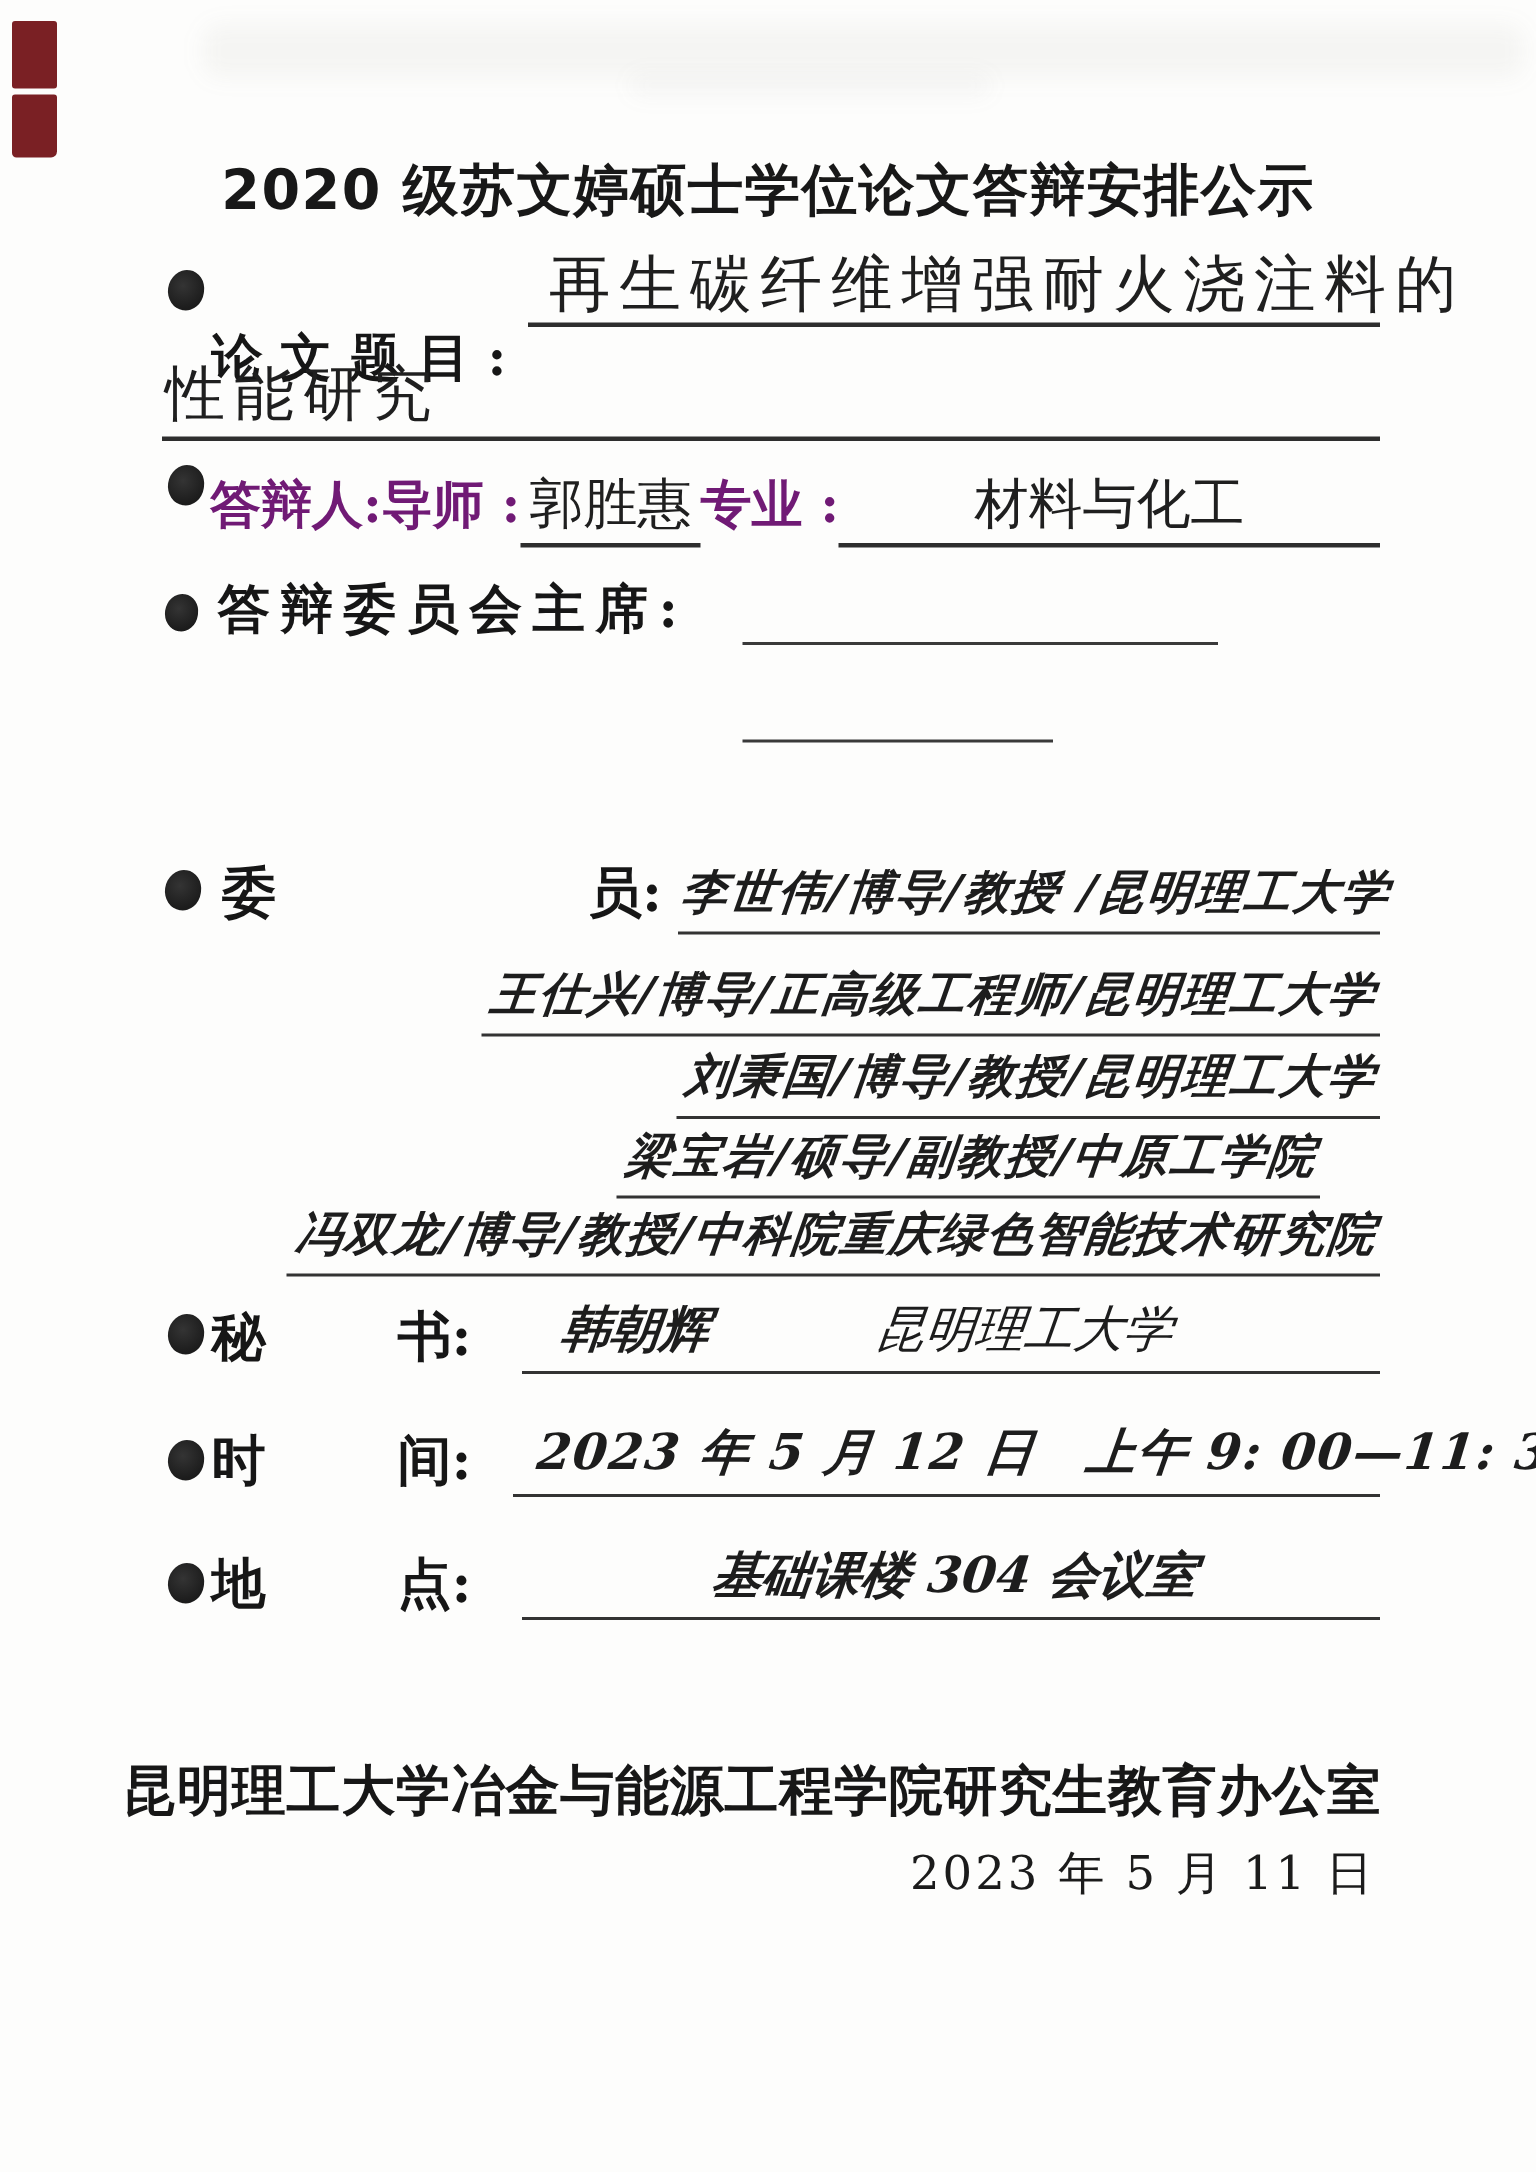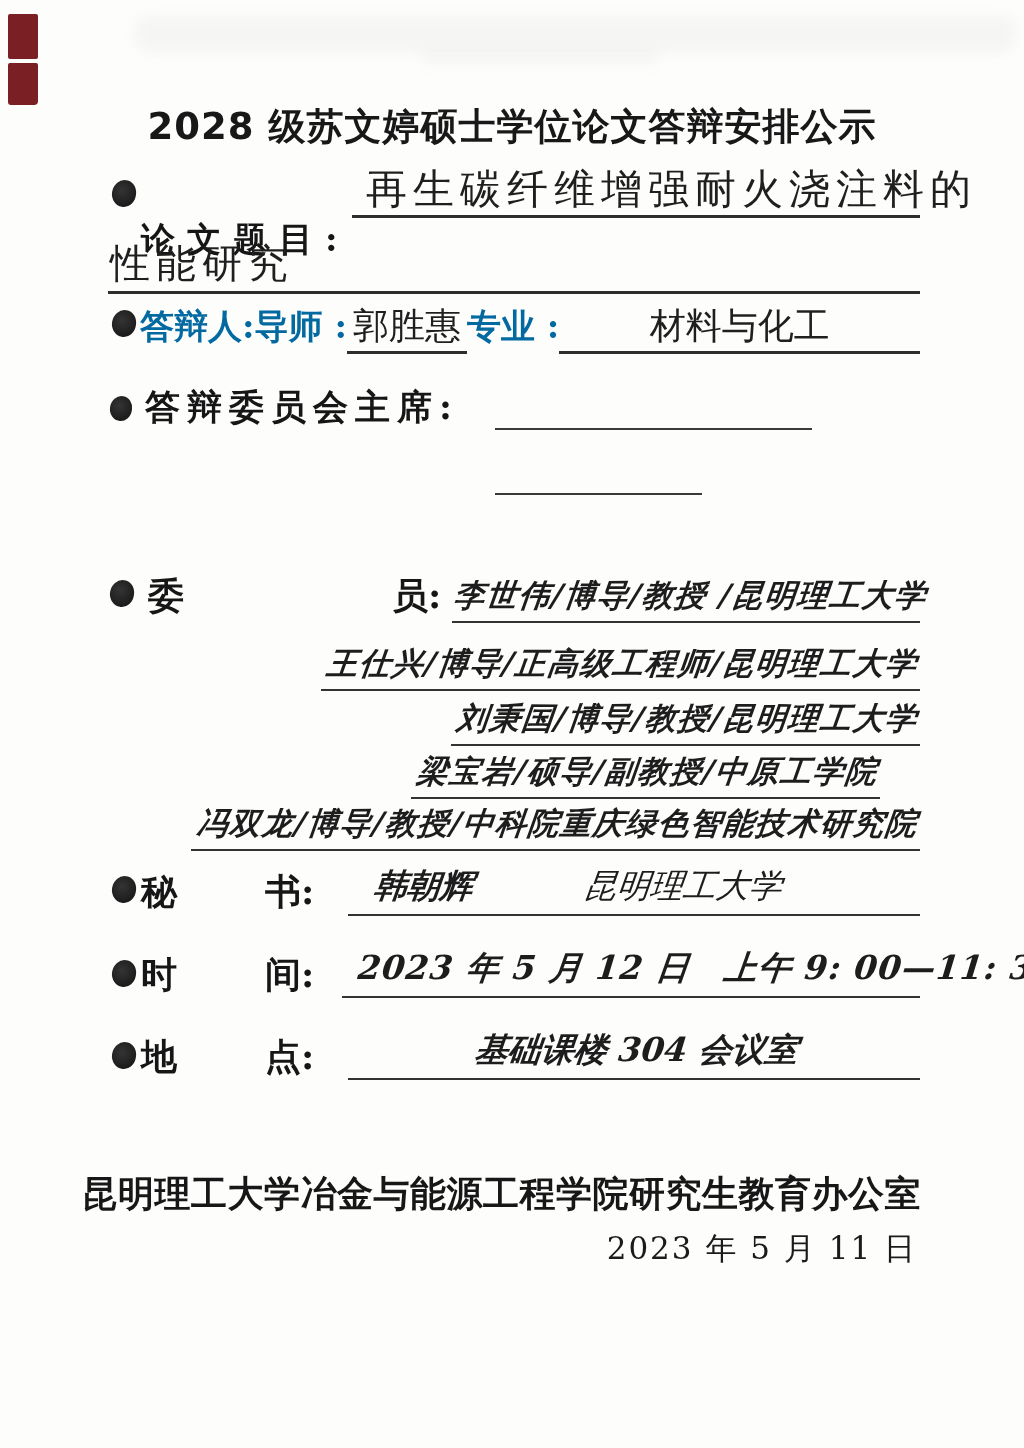--- a/index.html
+++ b/index.html
@@ -56,21 +56,21 @@
     font-size:40px;line-height:44px;letter-spacing:6px;
     padding:0 0 6px 2px;
     margin-top:12px;
   }
 
   
   .row-defender{
     position:absolute;top:302px;left:140px;right:104px;
     display:flex;align-items:baseline;
   }
-  .row-defender .flbl{font-weight:700;font-size:34px;line-height:48px;white-space:nowrap;color:#0369a1;}
+  .row-defender .flbl{font-weight:700;font-size:34px;line-height:48px;white-space:nowrap;color:#701a75;margin-top:11px;}
   .row-defender .fval{font-size:36px;line-height:48px;padding:0 6px 1px;white-space:nowrap;}
   .row-defender .grow{flex:1;text-align:center;}
 
   
   .chair-lbl{top:384px;left:145px;letter-spacing:7px;font-size:35px;}
   .blank-line{position:absolute;height:0;border-bottom:2.5px solid #3a3a3a;}
   .chair-line1{top:428px;left:495px;width:317px;}
   .chair-line2{top:493px;left:495px;width:207px;}
 
   
@@ -135,21 +135,21 @@
 </head>
 <body>
 
 <div class="page">
 
   <div class="corner-mark m1"></div>
   <div class="corner-mark m2"></div>
   <div class="smudge top1"></div>
   <div class="smudge top2"></div>
 
-  <div class="doc-title">2028 级苏文婷硕士学位论文答辩安排公示</div>
+  <div class="doc-title">2020 级苏文婷硕士学位论文答辩安排公示</div>
 
   <span class="bullet" style="top:180px;left:112px;"></span>
   <div class="lbl thesis-lbl">论文题目:</div>
   <div class="thesis-v1 ul">再生碳纤维增强耐火浇注料的</div>
   <div class="thesis-v2 ul">性能研究</div>
 
   <span class="bullet" style="top:310px;left:112px;"></span>
   <div class="row-defender">
     <span class="flbl">答辩人:</span>
     <span class="flbl">导师 :</span>

